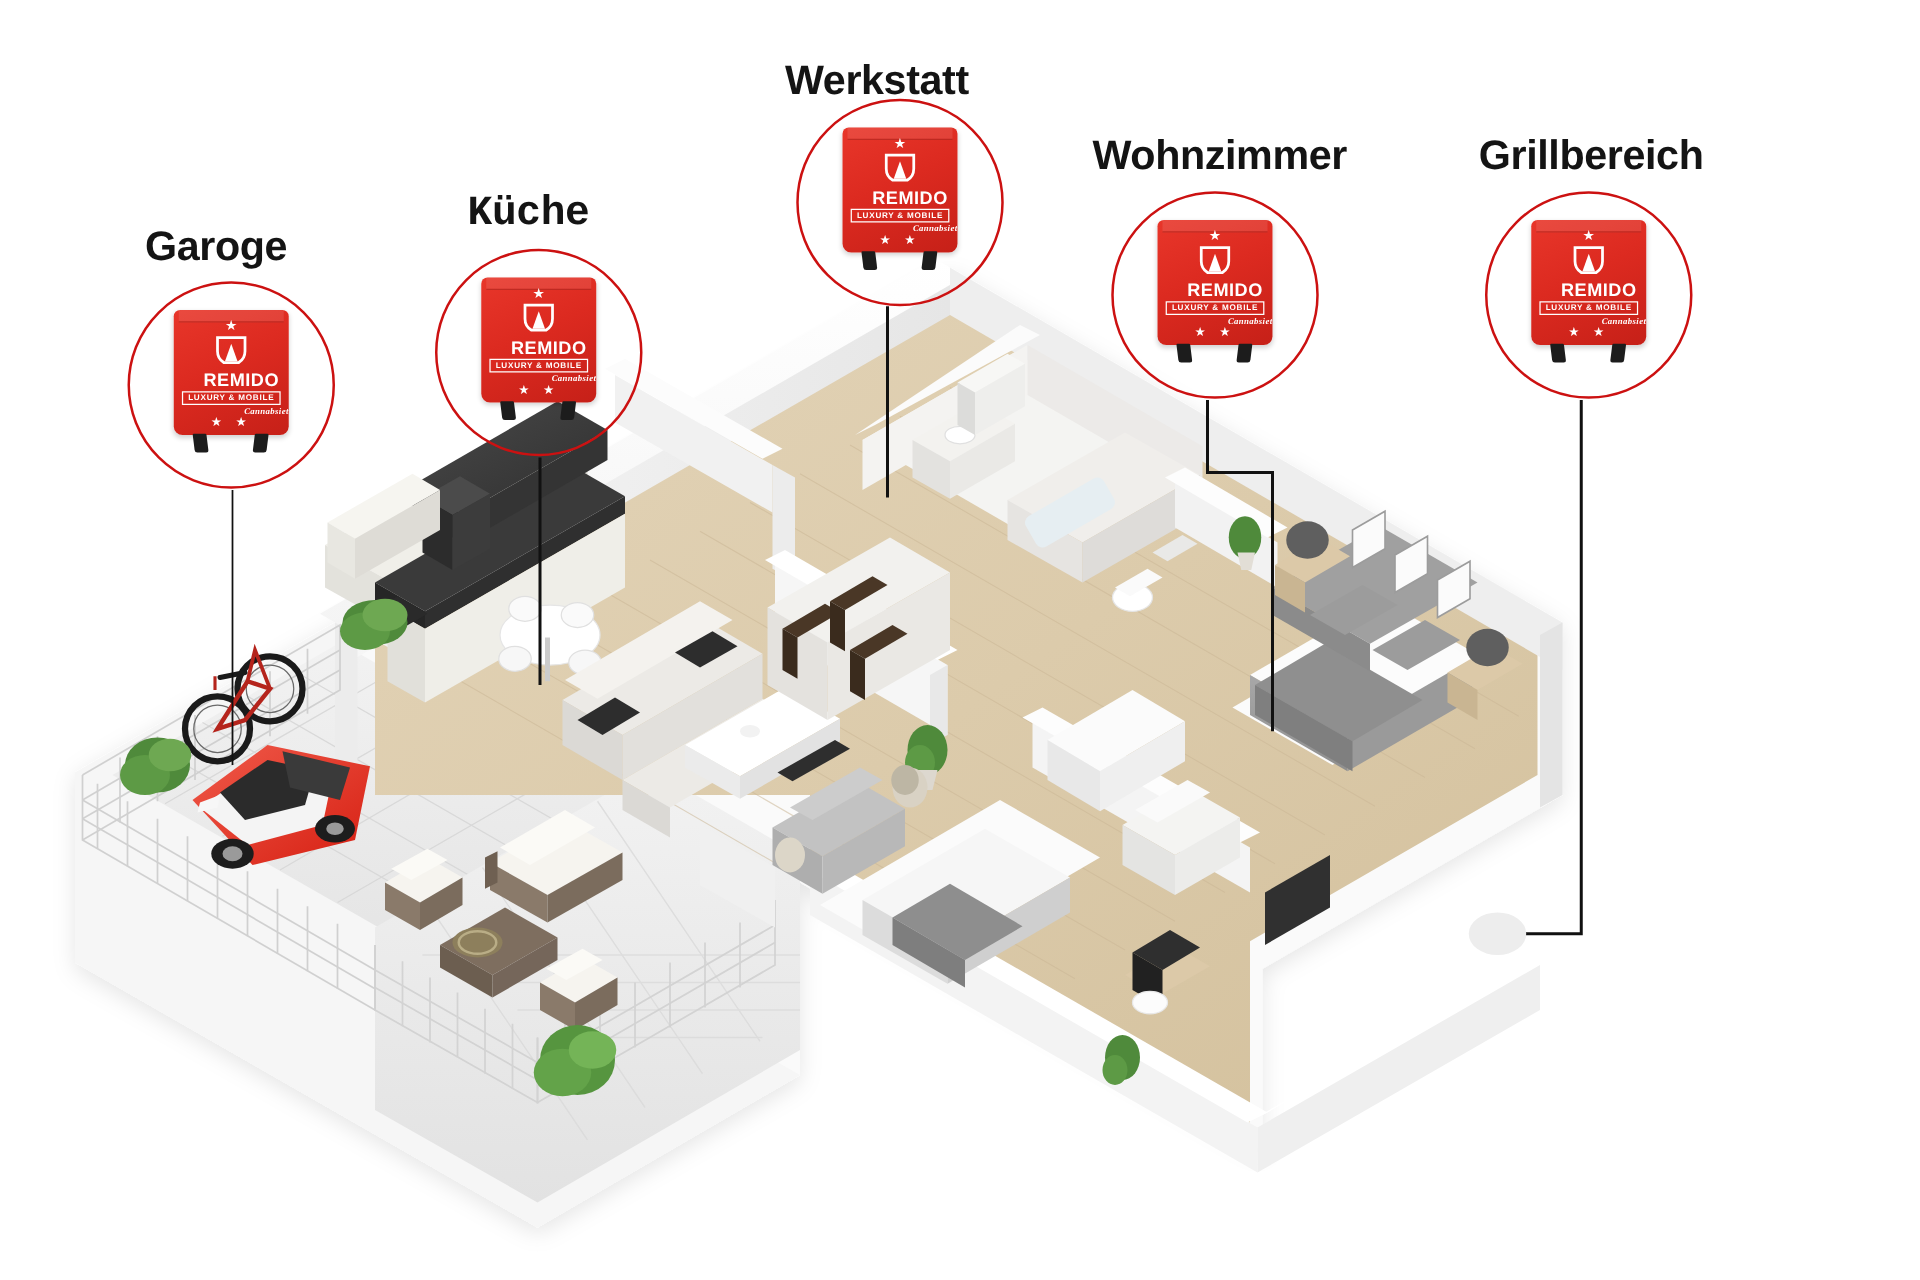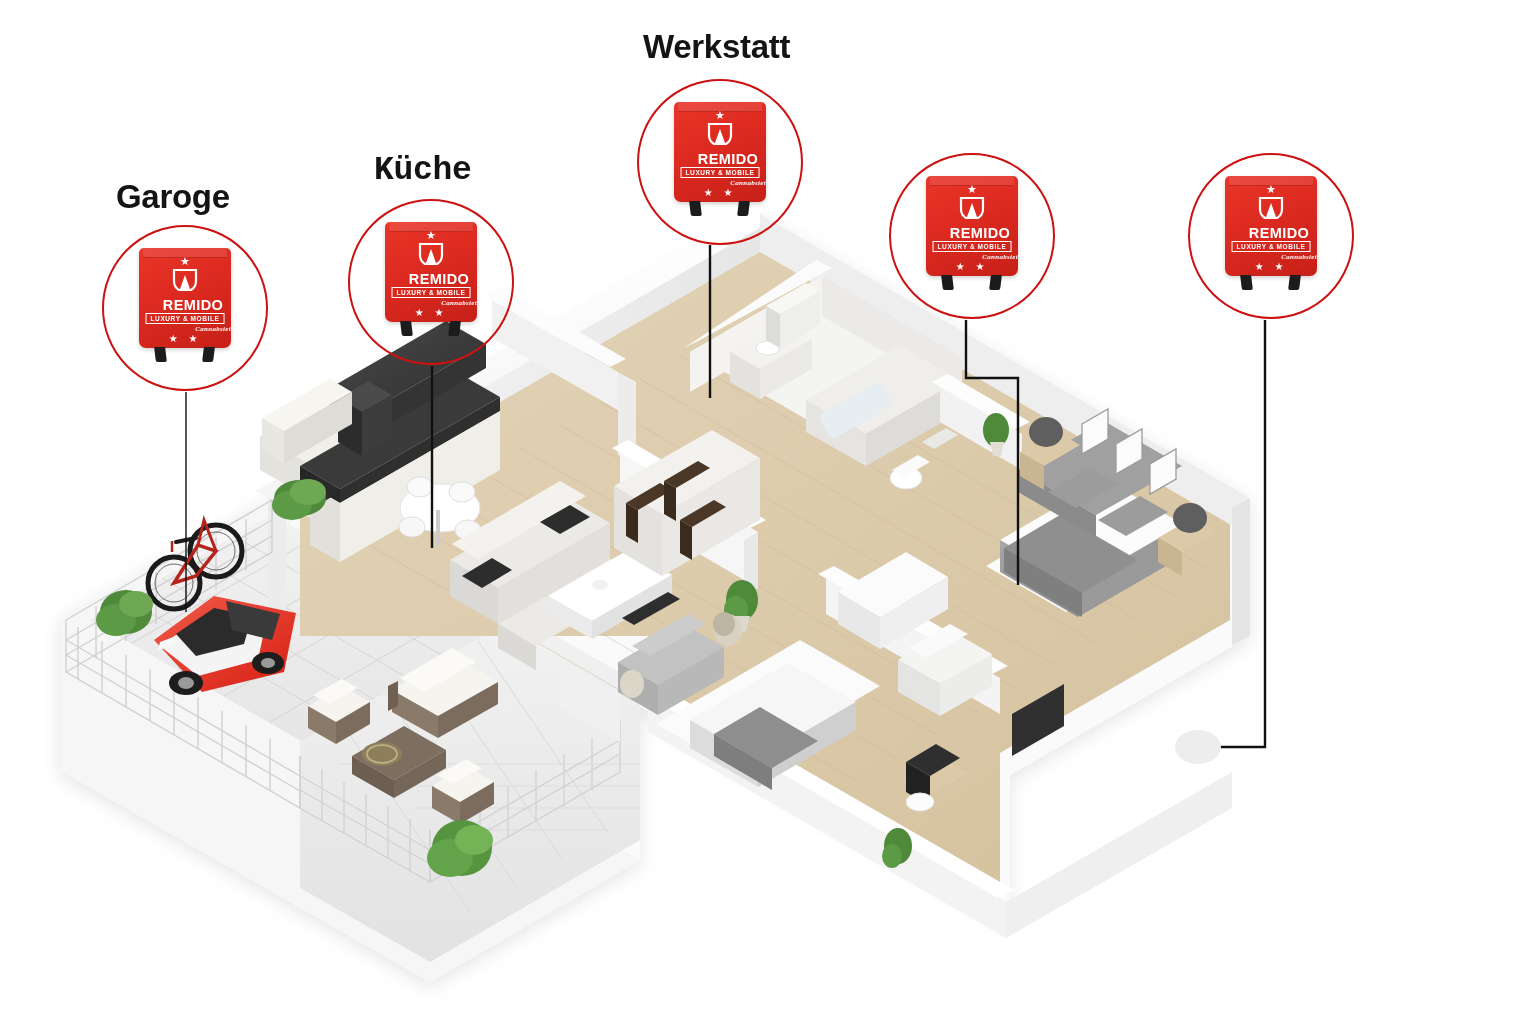--- a/index.html
+++ b/index.html
@@ -649,61 +649,63 @@
           <div class="badge-name">REMIDO</div>
           <div class="badge-sub">LUXURY &amp; MOBILE</div>
           <div class="badge-script">Cannabsiet</div>
           <div class="badge-stars">★ ★</div>
         </div>
         <div class="badge-leg l"></div>
         <div class="badge-leg r"></div>
       </div>
     </div>
 
-    <div class="marker-label" id="lbl-2" style="left: 628px; top: 28px; margin-left: 15px;">Werkstatt</div>
+    <div class="marker-label" id="lbl-2" style="left: 628px; top: 45px;">Werkstatt</div>
     <div class="marker" id="mk-2" style="left: 637px; top: 79px;">
       <div class="marker-circle"></div>
       <div class="badge">
         <div class="badge-body">
           <div class="badge-topbar"></div>
           <div class="badge-star-top">★</div>
           <svg class="badge-crest" viewBox="0 0 30 26">
             <path d="M4 3 h22 v11 q0 6 -5 9 h-12 q-5 -3 -5 -9 z" fill="none" stroke="#fff" stroke-width="2.2"></path>
             <path d="M15 8 l5 14 h-10 z" fill="#fff"></path>
           </svg>
           <div class="badge-name">REMIDO</div>
           <div class="badge-sub">LUXURY &amp; MOBILE</div>
           <div class="badge-script">Cannabsiet</div>
           <div class="badge-stars">★ ★</div>
         </div>
         <div class="badge-leg l"></div>
         <div class="badge-leg r"></div>
       </div>
     </div>
 
+    <div class="marker-label" id="lbl-3" style="left: 874px; top: 105px;">Wohnzimmer</div>
     <div class="marker" id="mk-3" style="left: 889px; top: 153px;">
       <div class="marker-circle"></div>
       <div class="badge">
         <div class="badge-body">
           <div class="badge-topbar"></div>
           <div class="badge-star-top">★</div>
           <svg class="badge-crest" viewBox="0 0 30 26">
             <path d="M4 3 h22 v11 q0 6 -5 9 h-12 q-5 -3 -5 -9 z" fill="none" stroke="#fff" stroke-width="2.2"></path>
             <path d="M15 8 l5 14 h-10 z" fill="#fff"></path>
           </svg>
           <div class="badge-name">REMIDO</div>
           <div class="badge-sub">LUXURY &amp; MOBILE</div>
           <div class="badge-script">Cannabsiet</div>
           <div class="badge-stars">★ ★</div>
         </div>
         <div class="badge-leg l"></div>
         <div class="badge-leg r"></div>
       </div>
     </div>
 
+    <div class="marker-label" id="lbl-4" style="left: 1183px; top: 105px;">Grillbereich</div>
     <div class="marker" id="mk-4" style="left: 1188px; top: 153px;">
       <div class="marker-circle"></div>
       <div class="badge">
         <div class="badge-body">
           <div class="badge-topbar"></div>
           <div class="badge-star-top">★</div>
           <svg class="badge-crest" viewBox="0 0 30 26">
             <path d="M4 3 h22 v11 q0 6 -5 9 h-12 q-5 -3 -5 -9 z" fill="none" stroke="#fff" stroke-width="2.2"></path>
             <path d="M15 8 l5 14 h-10 z" fill="#fff"></path>
           </svg>

